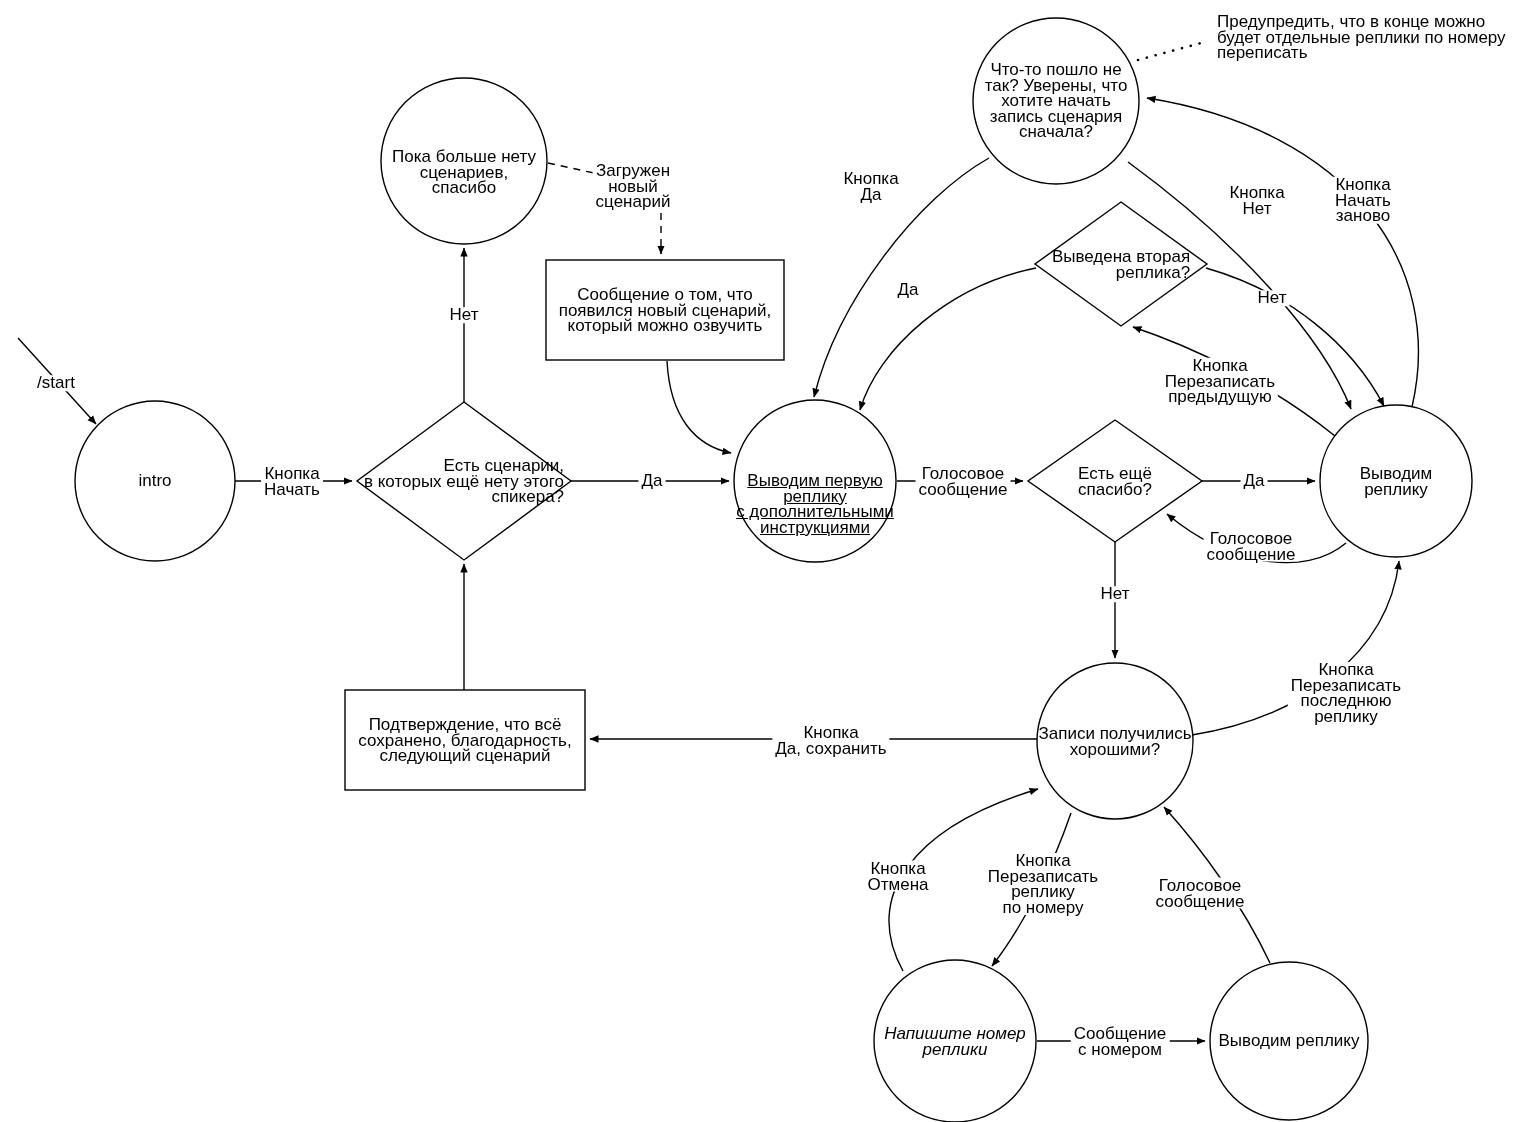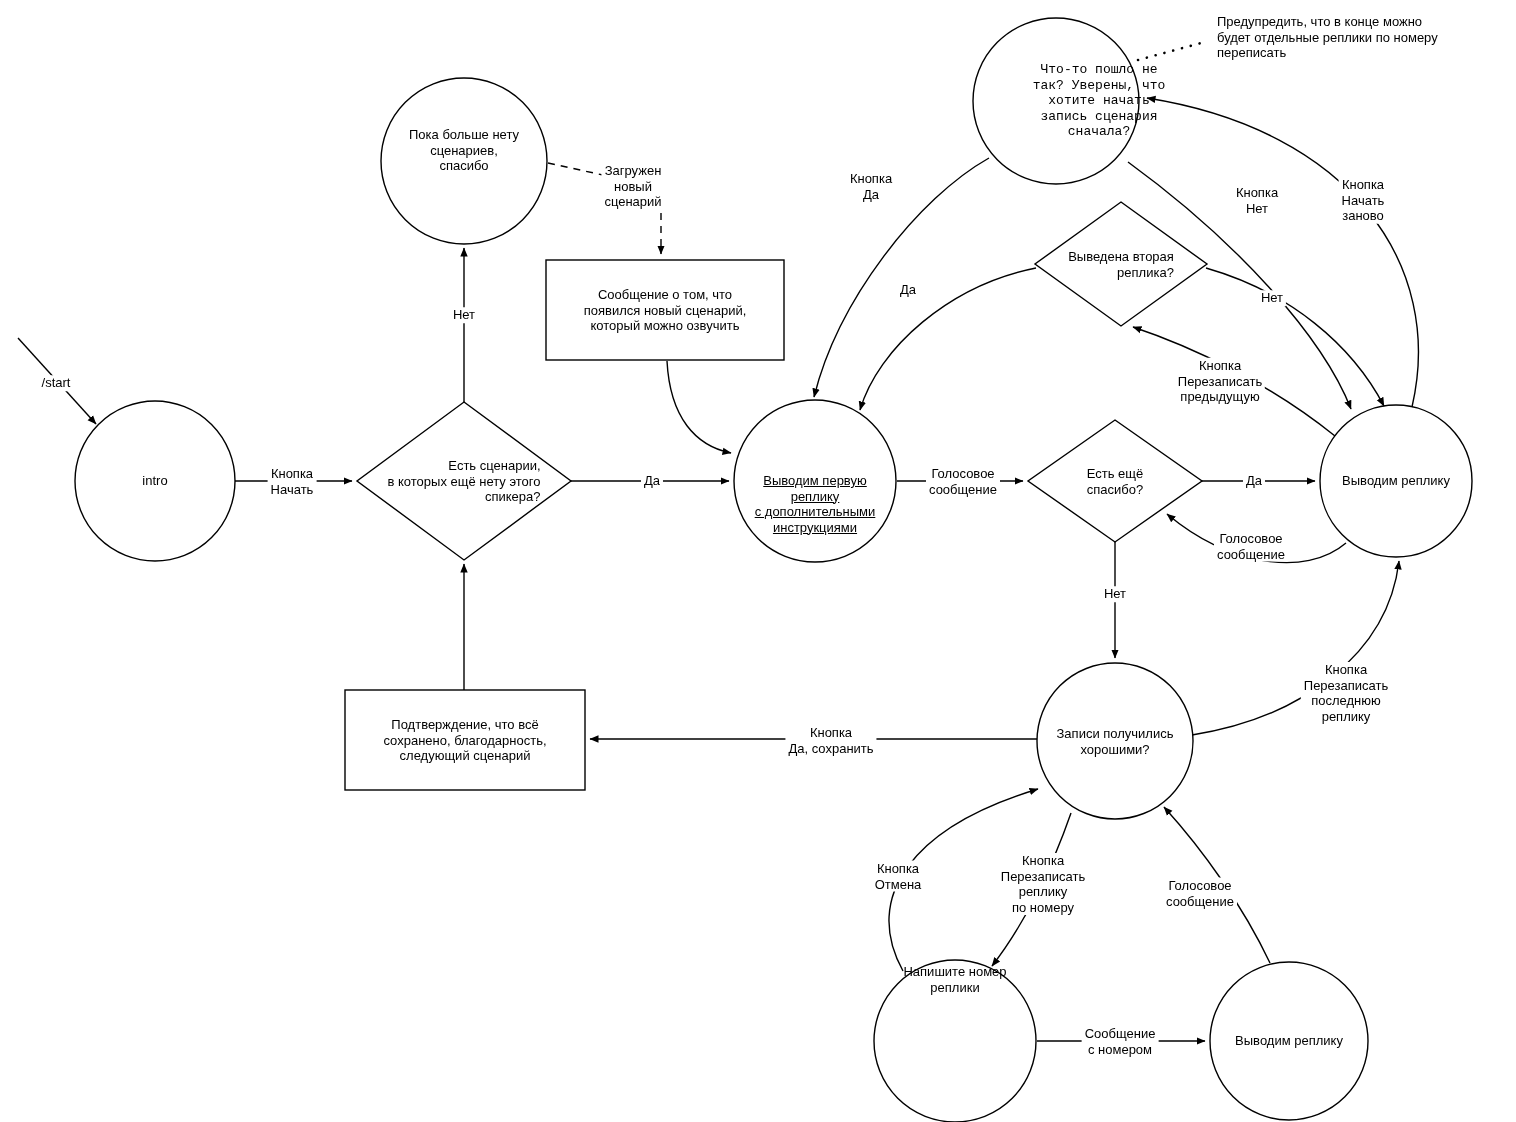--- a/index.html
+++ b/index.html
@@ -8,21 +8,21 @@
     font-family:"Liberation Sans", sans-serif;overflow:hidden;color:#000;
   }
   .canvas svg{position:absolute;left:0;top:0;}
   .shape{fill:#ffffff;stroke:#000000;stroke-width:1.4;}
   .edge{fill:none;stroke:#000000;stroke-width:1.4;}
   .edge.dashed{stroke-dasharray:7 6;}
   .edge.dotted{stroke-dasharray:0.1 9;stroke-linecap:round;stroke-width:2.6;}
   #labels-layer{position:absolute;left:0;top:0;width:100%;height:100%;pointer-events:none;}
   .lbl{
     position:absolute;transform:translate(-50%,-50%);
-    text-align:center;font-size:13px;line-height:15.5px;
+    text-align:center;font-size:17px;line-height:15.5px;
     white-space:pre-line;color:#000;
   }
   .lbl.edge-lbl{background:#ffffff;padding:0 3px;}
   .lbl.left{transform:none;text-align:left;}
 </style>
 </head>
 <body>
 
 <div class="canvas">
   <svg id="diagram-svg" width="1516" height="1122" viewBox="0 0 1516 1122">
@@ -69,36 +69,36 @@
         <path d="M 1335 436 C 1268 382 1190 346 1133 327" class="edge" marker-end="url(#arrow)"></path>
         <path d="M 1071 813 C 1052 868 1024 925 992 966" class="edge" marker-end="url(#arrow)"></path>
         <path d="M 903 971 C 862 897 912 827 1038 789" class="edge" marker-end="url(#arrow)"></path>
         <path d="M 1270 963 C 1243 906 1203 850 1164 807" class="edge" marker-end="url(#arrow)"></path>
         <path d="M 1192 735 C 1300 718 1388 655 1399 561" class="edge" marker-end="url(#arrow)"></path>
         <path d="M 1037 1041 L 1205 1041" class="edge" marker-end="url(#arrow)"></path>
       </g>
   </svg>
   <div id="labels-layer">
       <div class="lbl" style="left: 155px; top: 481px;">intro</div>
-      <div class="lbl" style="left: 464px; top: 150px;">Пока больше нету
+      <div class="lbl" style="left: 464px; top: 172px;">Пока больше нету
 сценариев,
 спасибо</div>
-      <div class="lbl" style="left: 1099px; top: 101px; font-family: Liberation Mono, monospace;">Что-то пошло не
+      <div class="lbl" style="left: 1056px; top: 101px;">Что-то пошло не
 так? Уверены, что
 хотите начать
 запись сценария
 сначала?</div>
       <div class="lbl" style="left: 815px; top: 504px; text-decoration: underline;">Выводим первую
 реплику
 с дополнительными
 инструкциями</div>
       <div class="lbl" style="left: 1396px; top: 481px;">Выводим реплику</div>
       <div class="lbl" style="left: 1115px; top: 741px;">Записи получились
 хорошими?</div>
-      <div class="lbl" style="left: 955px; top: 979px;">Напишите номер
+      <div class="lbl" style="left: 955px; top: 1041px; font-style: italic;">Напишите номер
 реплики</div>
       <div class="lbl" style="left: 1289px; top: 1041px;">Выводим реплику</div>
       <div class="lbl" style="left: 464px; top: 481px; text-align: right;">Есть сценарии,
 в которых ещё нету этого
 спикера?</div>
       <div class="lbl" style="left: 1121px; top: 264px; text-align: right;">Выведена вторая
 реплика?</div>
       <div class="lbl" style="left: 1115px; top: 481px;">Есть ещё
 спасибо?</div>
       <div class="lbl" style="left: 465px; top: 740px;">Подтверждение, что всё

